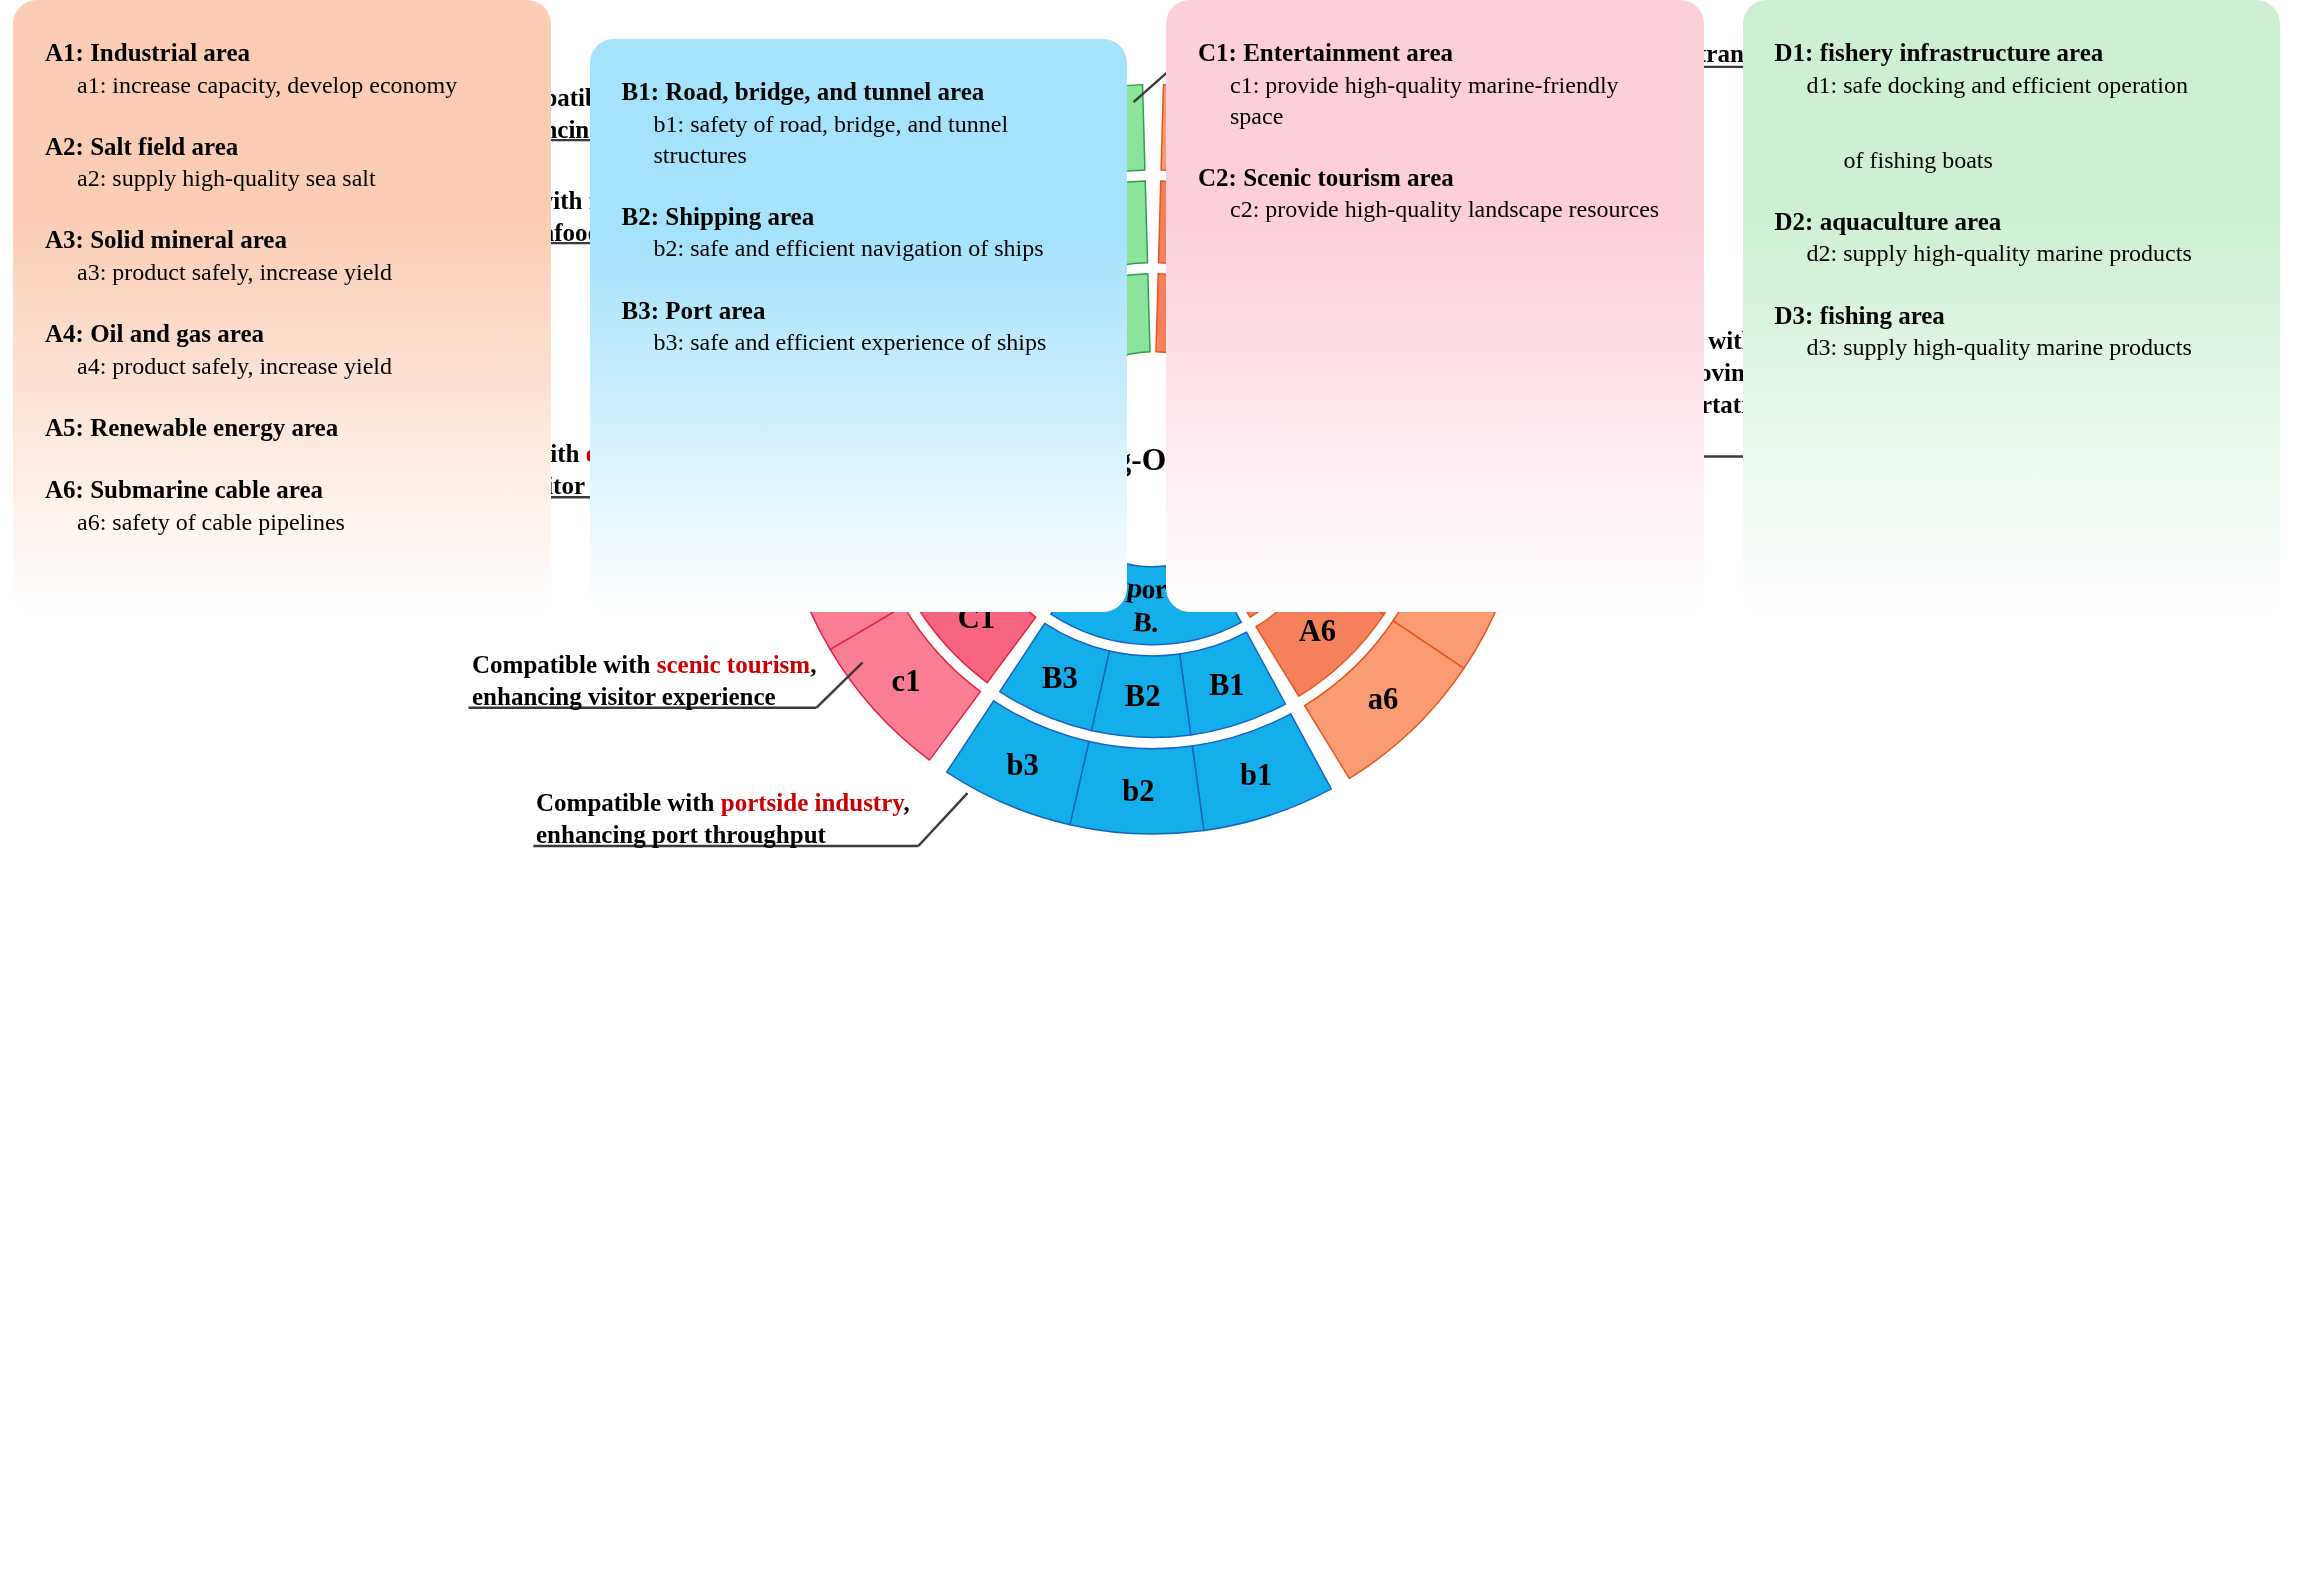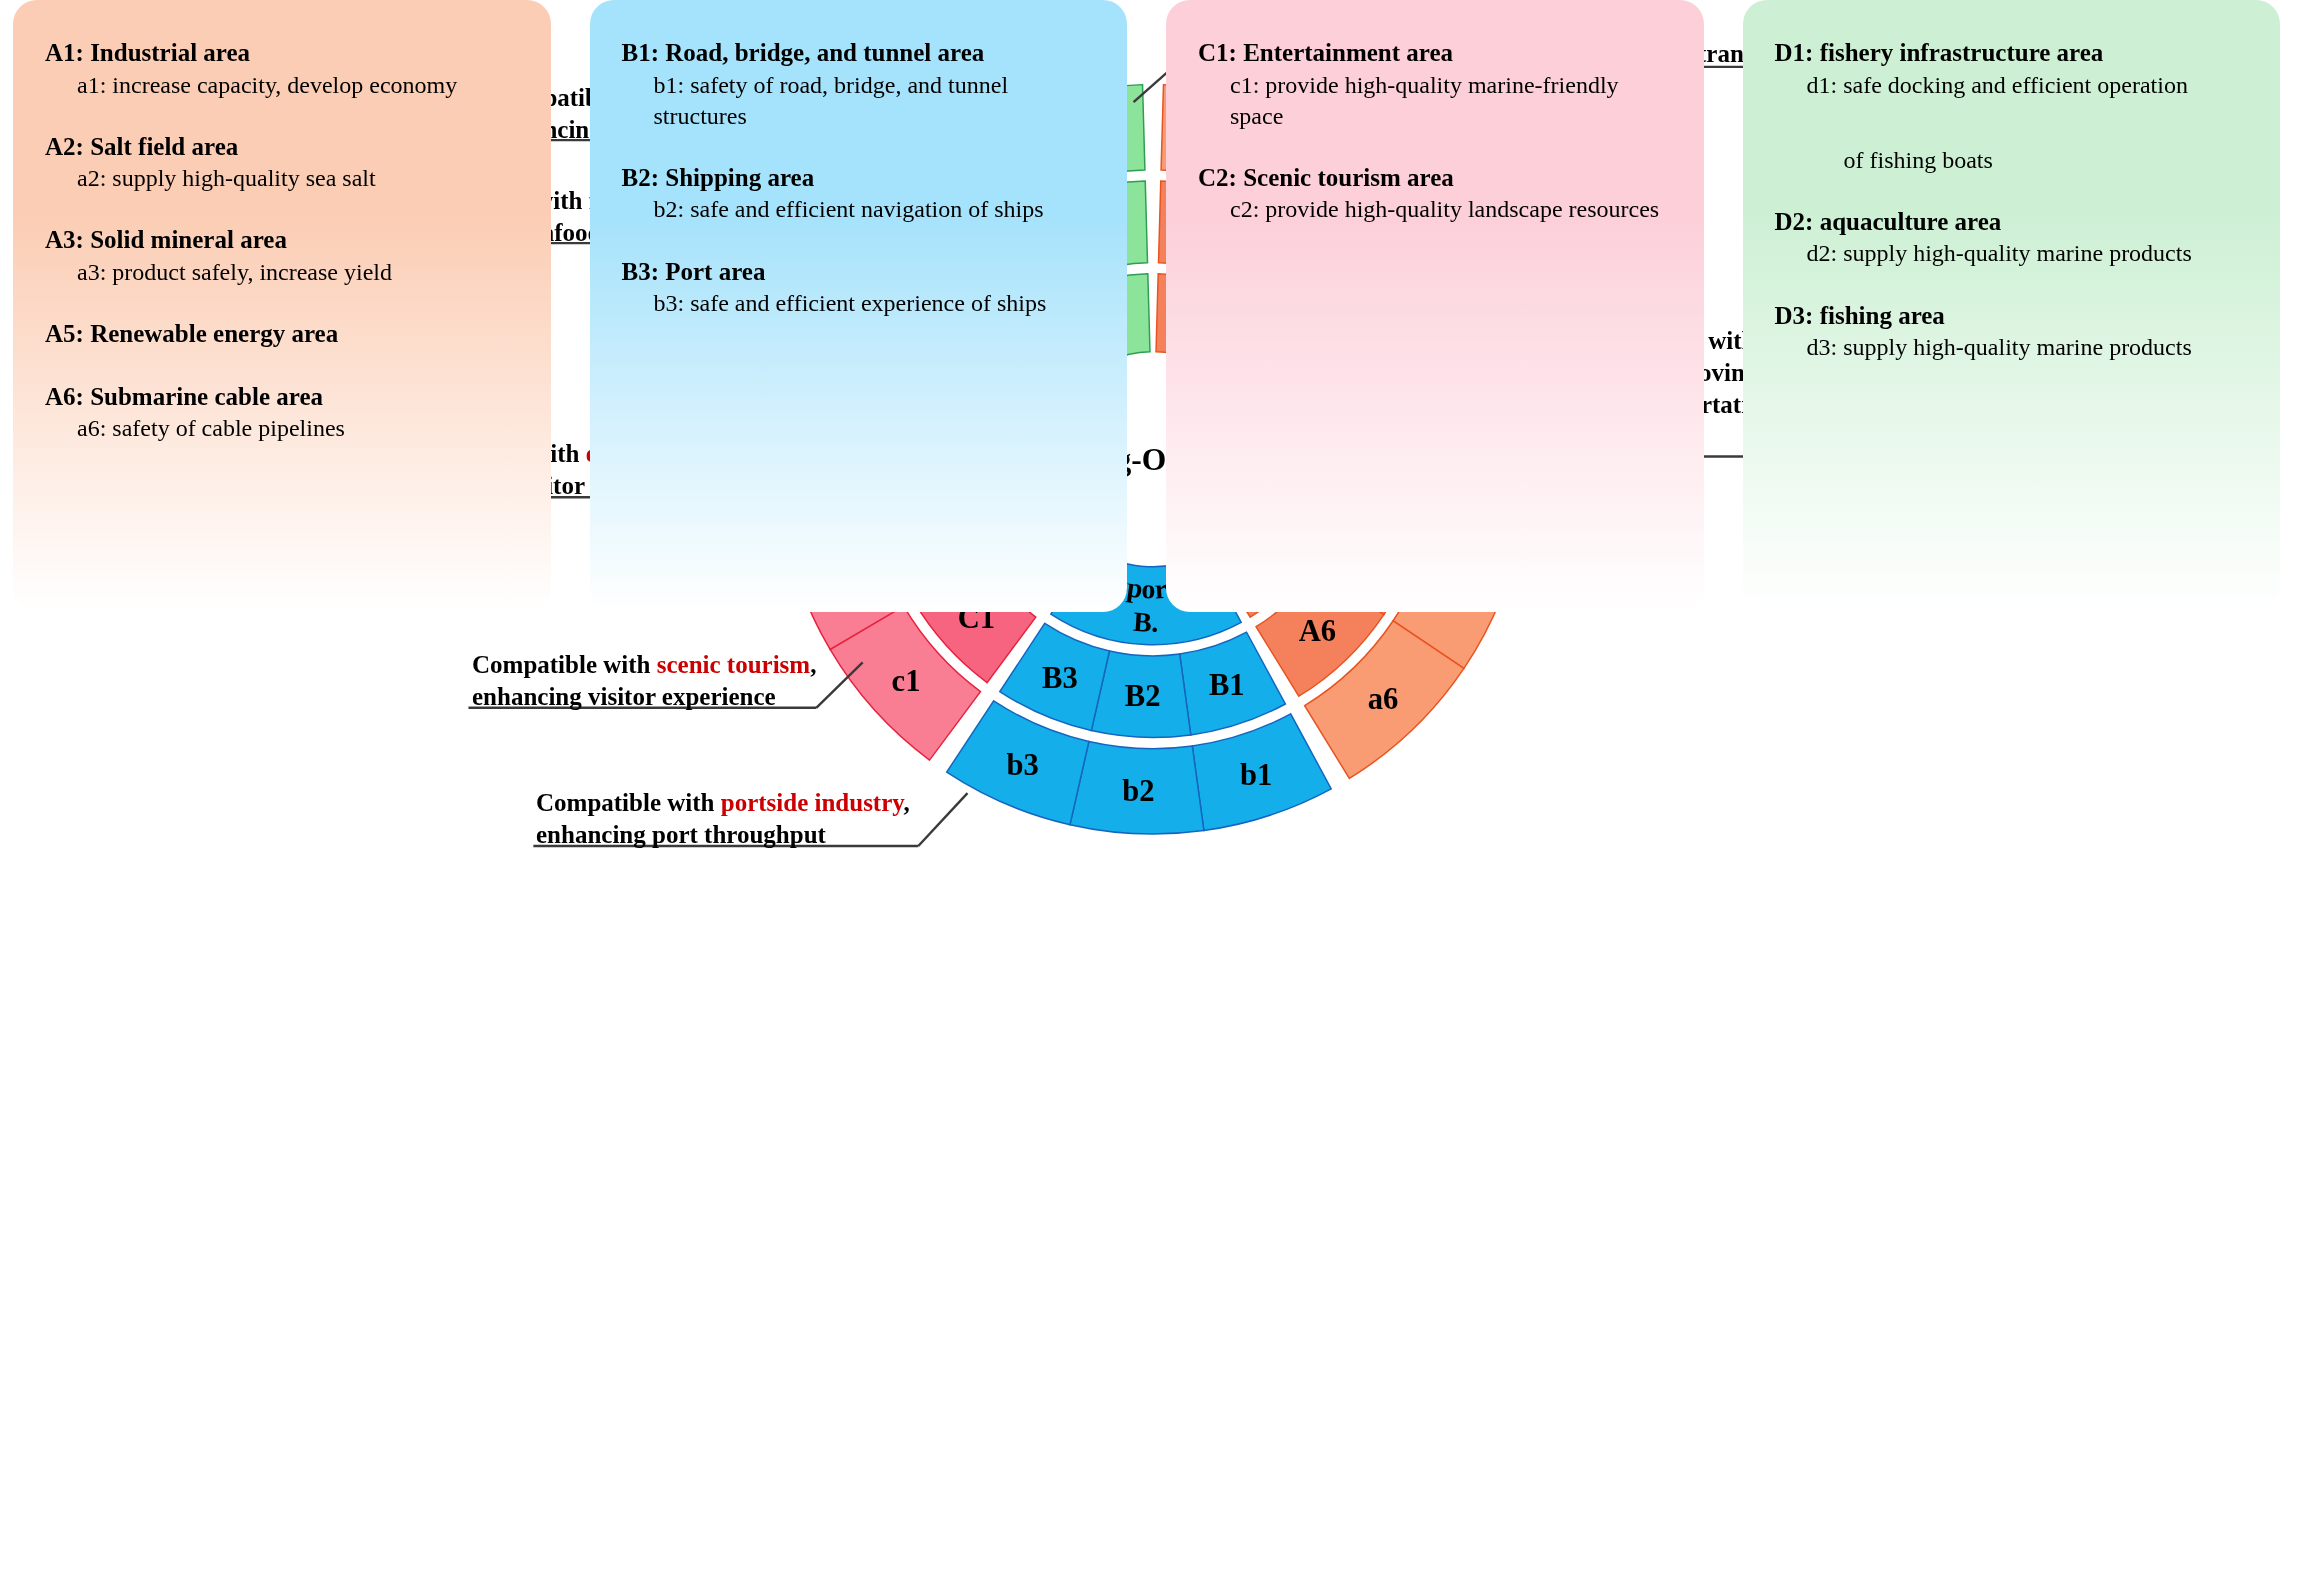--- a/index.html
+++ b/index.html
@@ -14,21 +14,21 @@
   .callout{position:absolute;font-weight:bold;font-size:25px;line-height:1.28;color:#000;white-space:nowrap;}
   .callout .hl{color:#cc0000;}
   .callout .ln{display:block;}
   .c-left{text-align:left;}
   .c-center{text-align:center;}
 
   
   .legend-row{position:absolute;left:0;top:1020;width:2293px;height:612px;display:flex;gap:39px;padding:0 13px;box-sizing:border-box;}
   .legend-box{flex:1;border-radius:24px;padding:37px 32px 18.6px 32px;box-sizing:border-box;}
   .lg-a{background:linear-gradient(180deg,#fbcdb4 0%,#fbcdb4 35%,#ffffff 100%);}
-  .lg-b{background:linear-gradient(180deg,#a5e2fb 0%,#a5e2fb 35%,#ffffff 100%);}
+  .lg-b{background:linear-gradient(180deg,#a5e2fb 0%,#a5e2fb 35%,#ffffff 100%);margin-top:39px;}
   .lg-c{background:linear-gradient(180deg,#fccfd9 0%,#fccfd9 35%,#ffffff 100%);}
   .lg-d{background:linear-gradient(180deg,#cdf0d4 0%,#cdf0d4 35%,#ffffff 100%);}
   .lg-entry{margin-bottom:30px;}
   .lg-title{font-weight:bold;font-size:25px;color:#000;line-height:1.3;}
   .lg-sub{font-size:24px;color:#000;line-height:1.3;padding-left:32px;}
   .lg-sub2{font-size:24px;color:#000;line-height:1.3;padding-left:69px;margin-top:44px;}
 </style>
 </head>
 <body>
 
@@ -206,20 +206,24 @@
         </div>
         <div class="lg-entry">
           <div class="lg-title">A2: Salt field area</div>
           <div class="lg-sub">a2: supply high-quality sea salt</div>
         </div>
         <div class="lg-entry">
           <div class="lg-title">A3: Solid mineral area</div>
           <div class="lg-sub">a3: product safely, increase yield</div>
         </div>
         <div class="lg-entry">
+          <div class="lg-title">A4: Oil and gas area</div>
+          <div class="lg-sub">a4: product safely, increase yield</div>
+        </div>
+        <div class="lg-entry">
           <div class="lg-title">A5: Renewable energy area</div>
         </div>
         <div class="lg-entry">
           <div class="lg-title">A6: Submarine cable area</div>
           <div class="lg-sub">a6: safety of cable pipelines</div>
         </div>
       </div>
     <div class="legend-box lg-b" id="lg-b">
         <div class="lg-entry">
           <div class="lg-title">B1: Road, bridge, and tunnel area</div>

